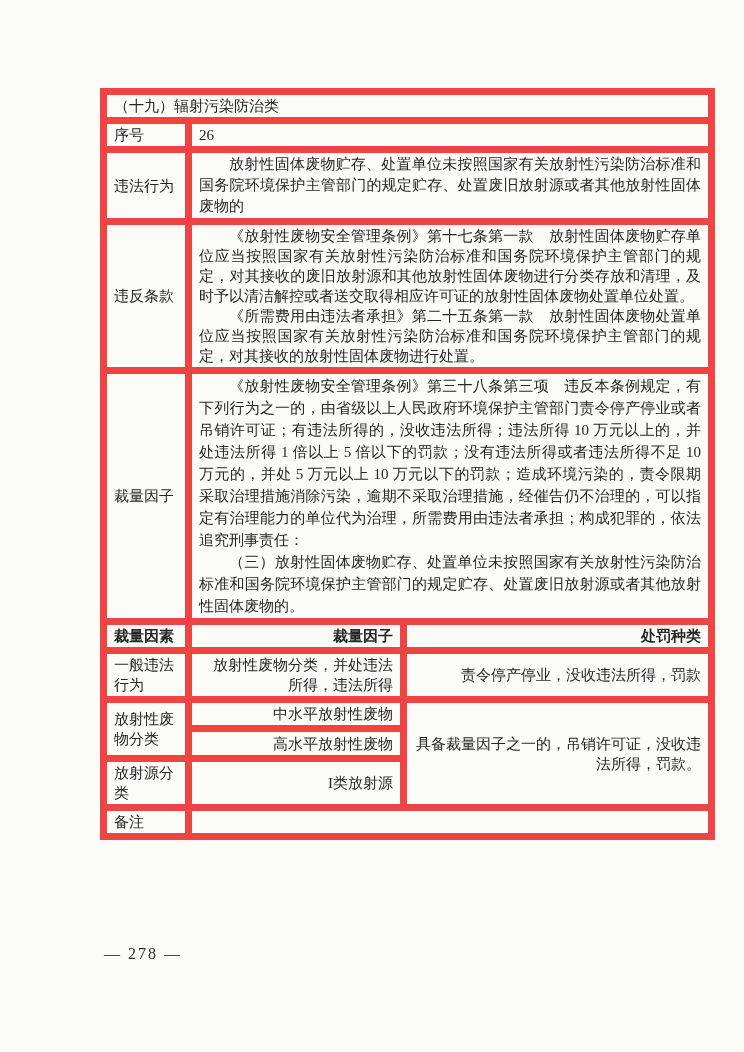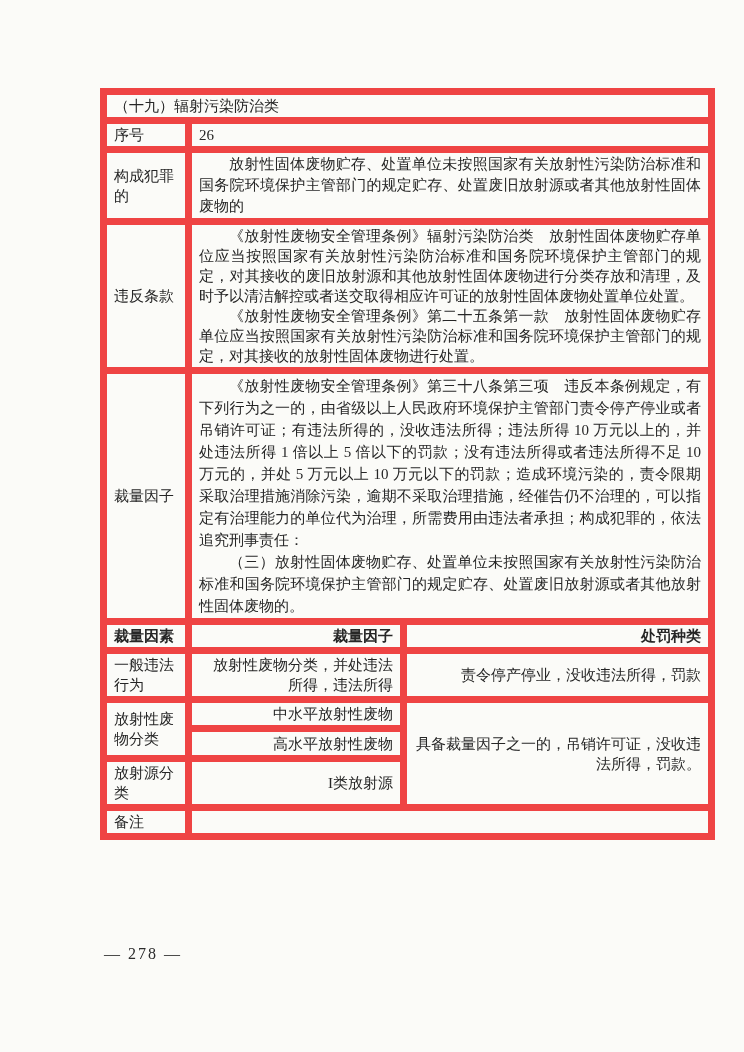--- a/index.html
+++ b/index.html
@@ -68,31 +68,31 @@
         <tr class="row-header">
       <td colspan="3" class="label-cell">（十九）辐射污染防治类</td>
     </tr>
 
     <tr class="row-serial">
       <td class="label-cell">序号</td>
       <td colspan="2" class="value-cell">26</td>
     </tr>
 
     <tr class="row-act">
-      <td class="label-cell">构成犯罪的</td>
+      <td class="label-cell">违法行为</td>
       <td colspan="2">
         <p>放射性固体废物贮存、处置单位未按照国家有关放射性污染防治标准和国务院环境保护主管部门的规定贮存、处置废旧放射源或者其他放射性固体废物的</p>
       </td>
     </tr>
 
     <tr class="row-clause">
       <td class="label-cell">违反条款</td>
       <td colspan="2">
-        <p>《放射性废物安全管理条例》辐射污染防治类　放射性固体废物贮存单位应当按照国家有关放射性污染防治标准和国务院环境保护主管部门的规定，对其接收的废旧放射源和其他放射性固体废物进行分类存放和清理，及时予以清洁解控或者送交取得相应许可证的放射性固体废物处置单位处置。</p>
-        <p>《放射性废物安全管理条例》第二十五条第一款　放射性固体废物贮存单位应当按照国家有关放射性污染防治标准和国务院环境保护主管部门的规定，对其接收的放射性固体废物进行处置。</p>
+        <p>《放射性废物安全管理条例》第十七条第一款　放射性固体废物贮存单位应当按照国家有关放射性污染防治标准和国务院环境保护主管部门的规定，对其接收的废旧放射源和其他放射性固体废物进行分类存放和清理，及时予以清洁解控或者送交取得相应许可证的放射性固体废物处置单位处置。</p>
+        <p>《所需费用由违法者承担》第二十五条第一款　放射性固体废物处置单位应当按照国家有关放射性污染防治标准和国务院环境保护主管部门的规定，对其接收的放射性固体废物进行处置。</p>
       </td>
     </tr>
 
     <tr class="row-basis">
       <td class="label-cell">裁量因子</td>
       <td colspan="2">
         <p>《放射性废物安全管理条例》第三十八条第三项　违反本条例规定，有下列行为之一的，由省级以上人民政府环境保护主管部门责令停产停业或者吊销许可证；有违法所得的，没收违法所得；违法所得 10 万元以上的，并处违法所得 1 倍以上 5 倍以下的罚款；没有违法所得或者违法所得不足 10 万元的，并处 5 万元以上 10 万元以下的罚款；造成环境污染的，责令限期采取治理措施消除污染，逾期不采取治理措施，经催告仍不治理的，可以指定有治理能力的单位代为治理，所需费用由违法者承担；构成犯罪的，依法追究刑事责任：</p>
         <p>（三）放射性固体废物贮存、处置单位未按照国家有关放射性污染防治标准和国务院环境保护主管部门的规定贮存、处置废旧放射源或者其他放射性固体废物的。</p>
       </td>
     </tr>

